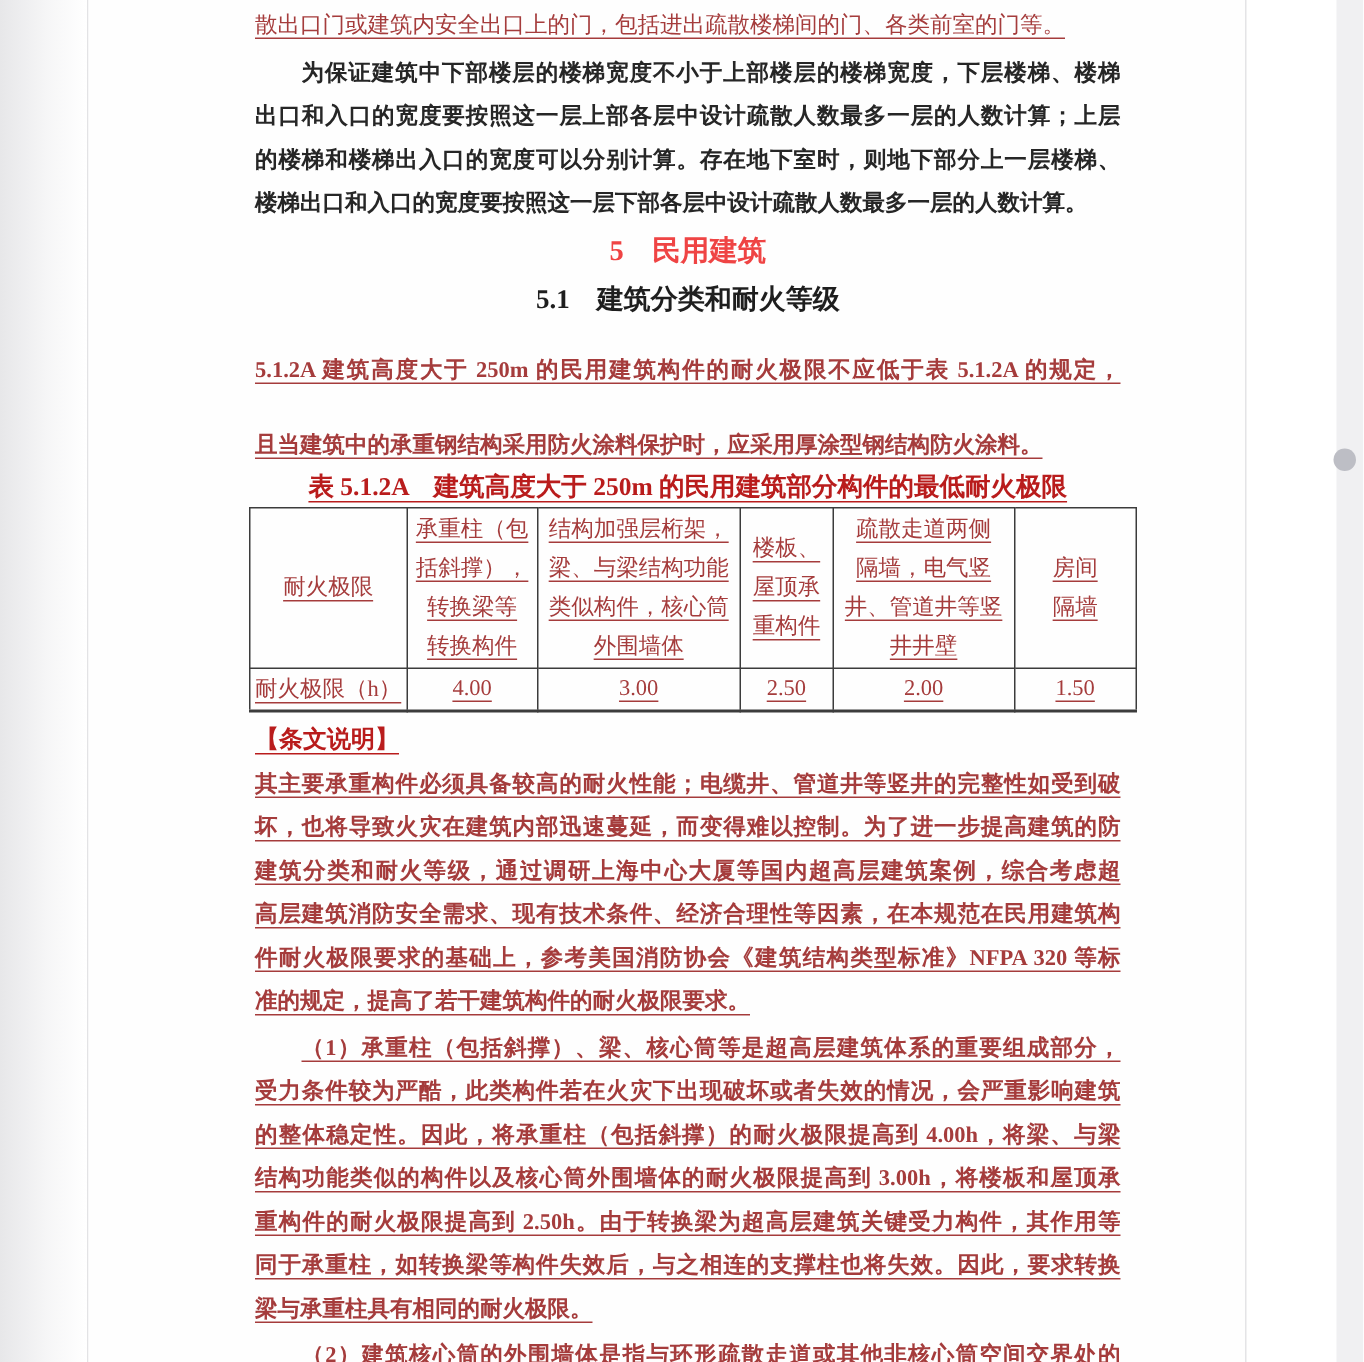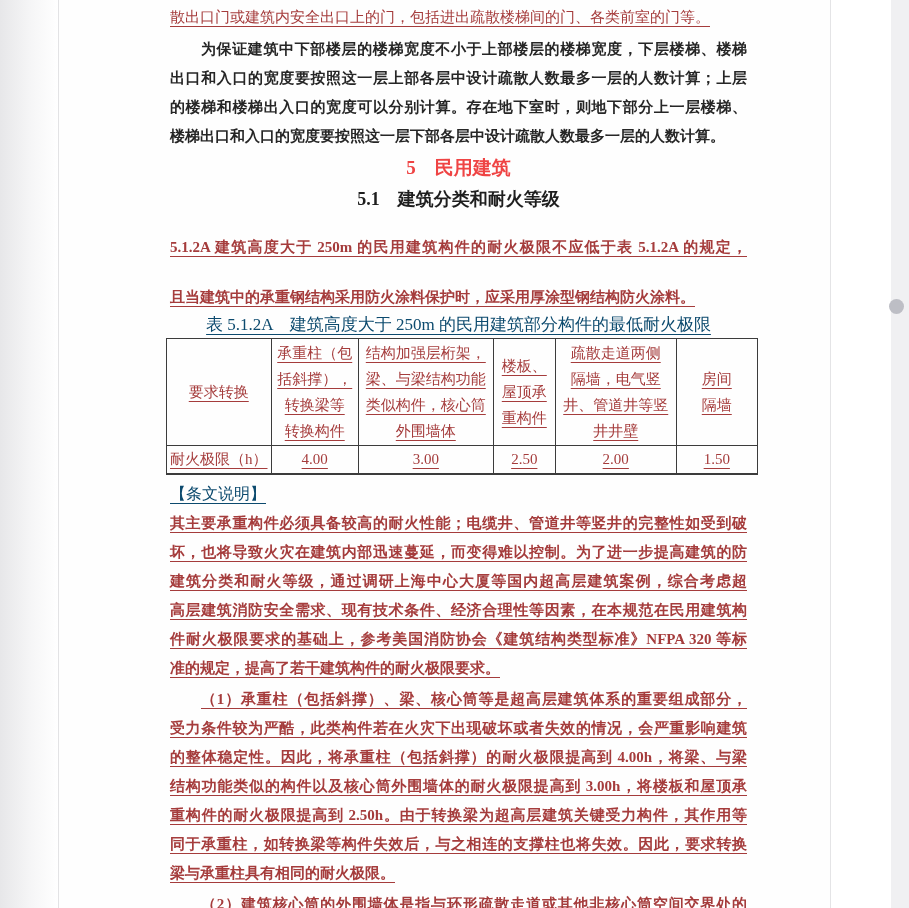--- a/index.html
+++ b/index.html
@@ -20,21 +20,21 @@
     position:absolute;left:111px;top:0;width:577px;padding-top:3px;
     color:#262626;font-size:15px;
   }
   .line{
     display:block;line-height:29px;white-space:nowrap;
     text-align:justify;text-align-last:justify;
   }
   .line.end{text-align-last:left;}
   .indent{text-indent:31px;}
   .red{color:#a53c3c;text-decoration:underline;text-underline-offset:4px;text-decoration-thickness:1px;}
-  .red-bold{color:#0c4a6e;font-weight:normal;text-decoration:underline;text-underline-offset:4px;}
+  .red-bold{color:#b91c1c;font-weight:bold;text-decoration:underline;text-underline-offset:4px;}
   .para{margin:0;font-weight:bold;}
   .stairs{margin-top:3px;color:#262626;}
   .chapter-heading{
     margin:5px 0 0 0;font-size:19px;line-height:24px;font-weight:bold;color:#ef4444;text-align:center;
   }
   .section-heading{
     margin:6px 0 0 0;font-size:18px;line-height:26px;font-weight:bold;color:#1e1e1e;text-align:center;
   }
   .clause{margin-top:12px;}
   .clause .line{line-height:30px;margin-top:20px;}
@@ -95,21 +95,21 @@
         <colgroup>
           <col style="width:104px">
             <col style="width:87px">
             <col style="width:134px">
           <col style="width:62px">
             <col style="width:120px">
             <col style="width:81px">
         </colgroup>
         <tbody>
             <tr>
-          <th class="hcell red">要求转换</th>
+          <th class="hcell red">耐火极限</th>
           <th class="hcell red">承重柱（包
 括斜撑），
 转换梁等
 转换构件</th>
           <th class="hcell red">结构加强层桁架，
 梁、与梁结构功能
 类似构件，核心筒
 外围墙体</th>
           <th class="hcell red">楼板、
 屋顶承

